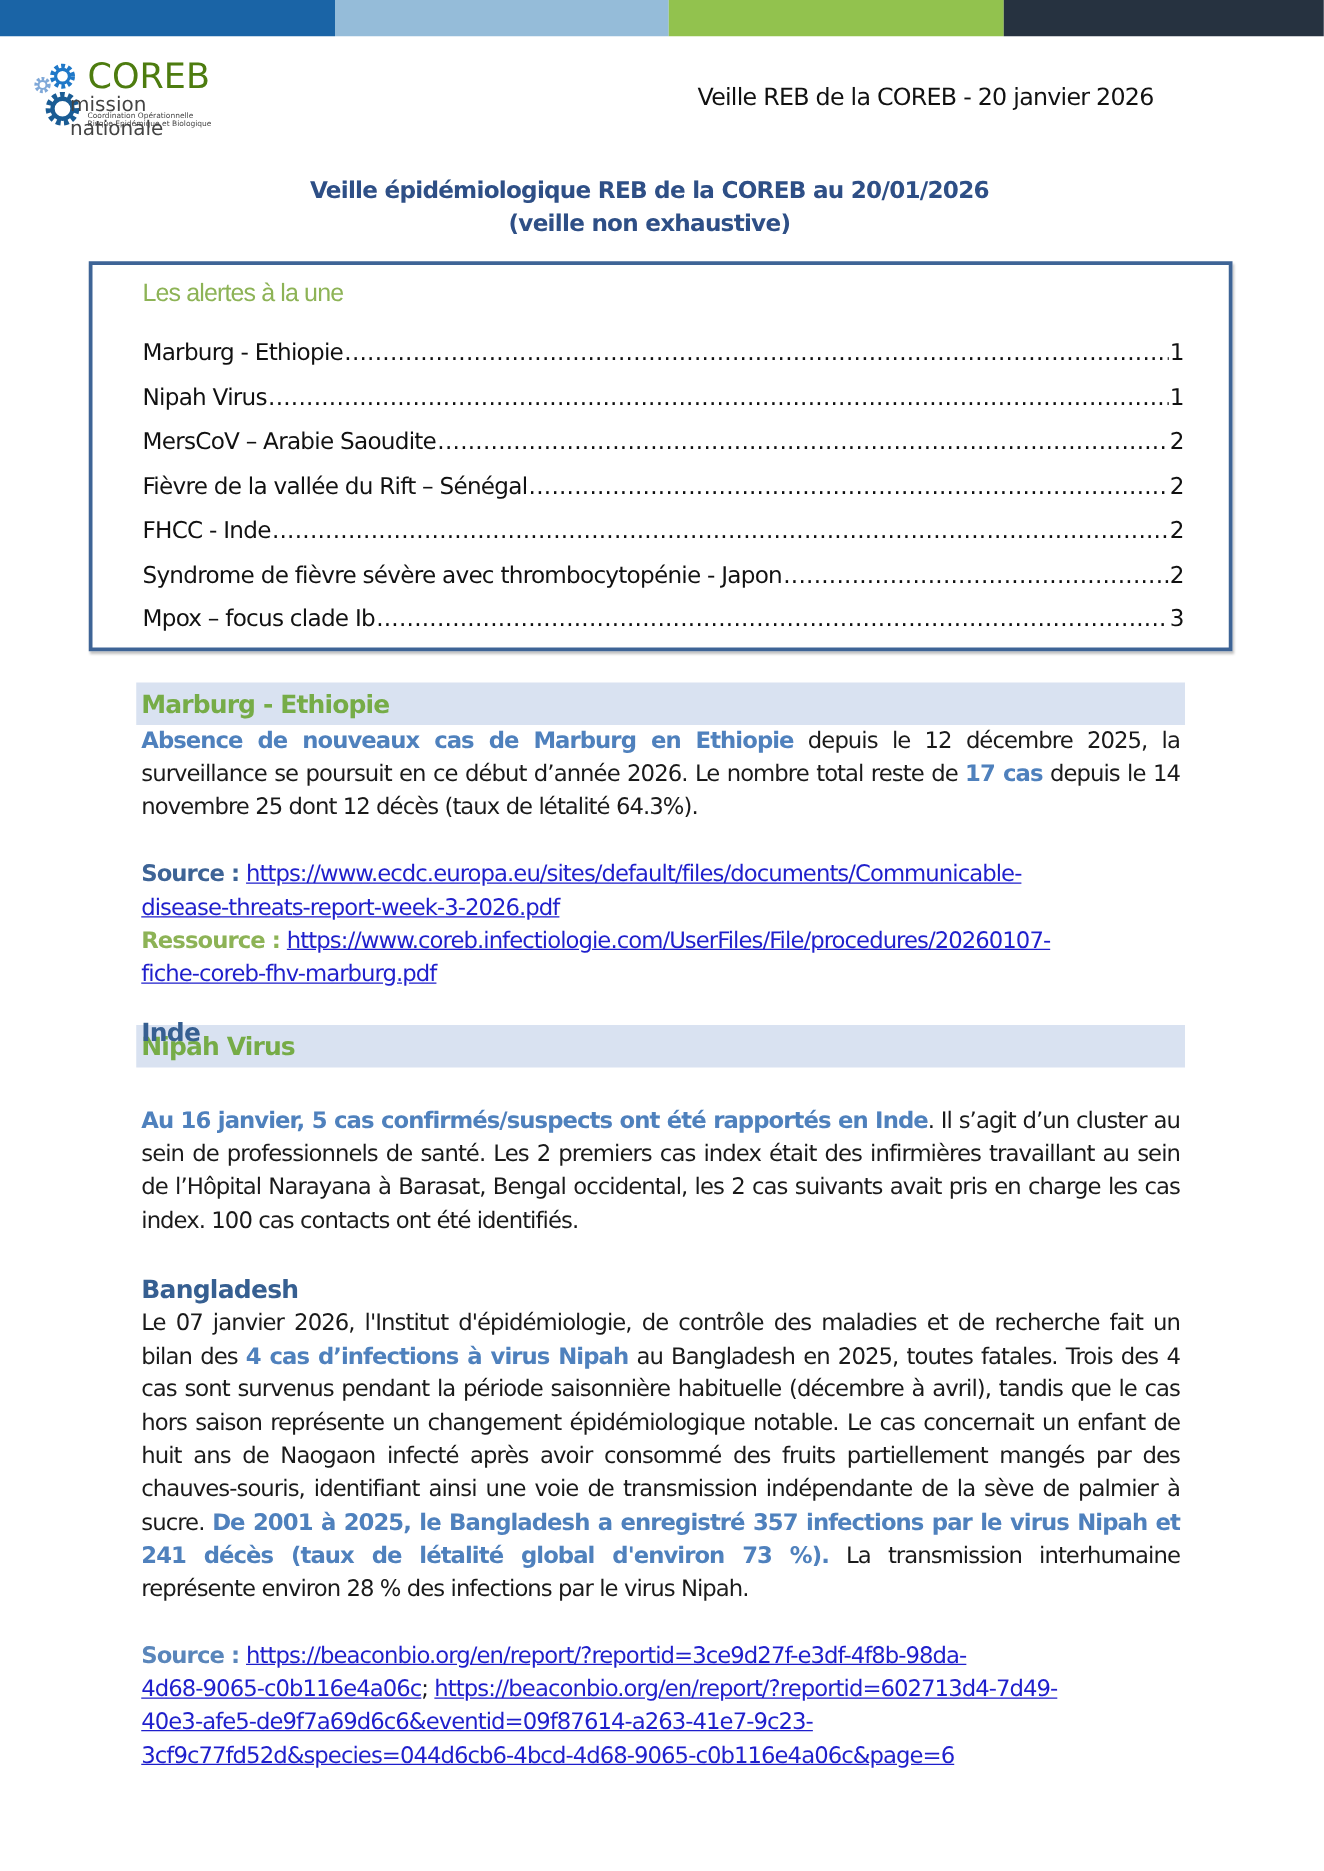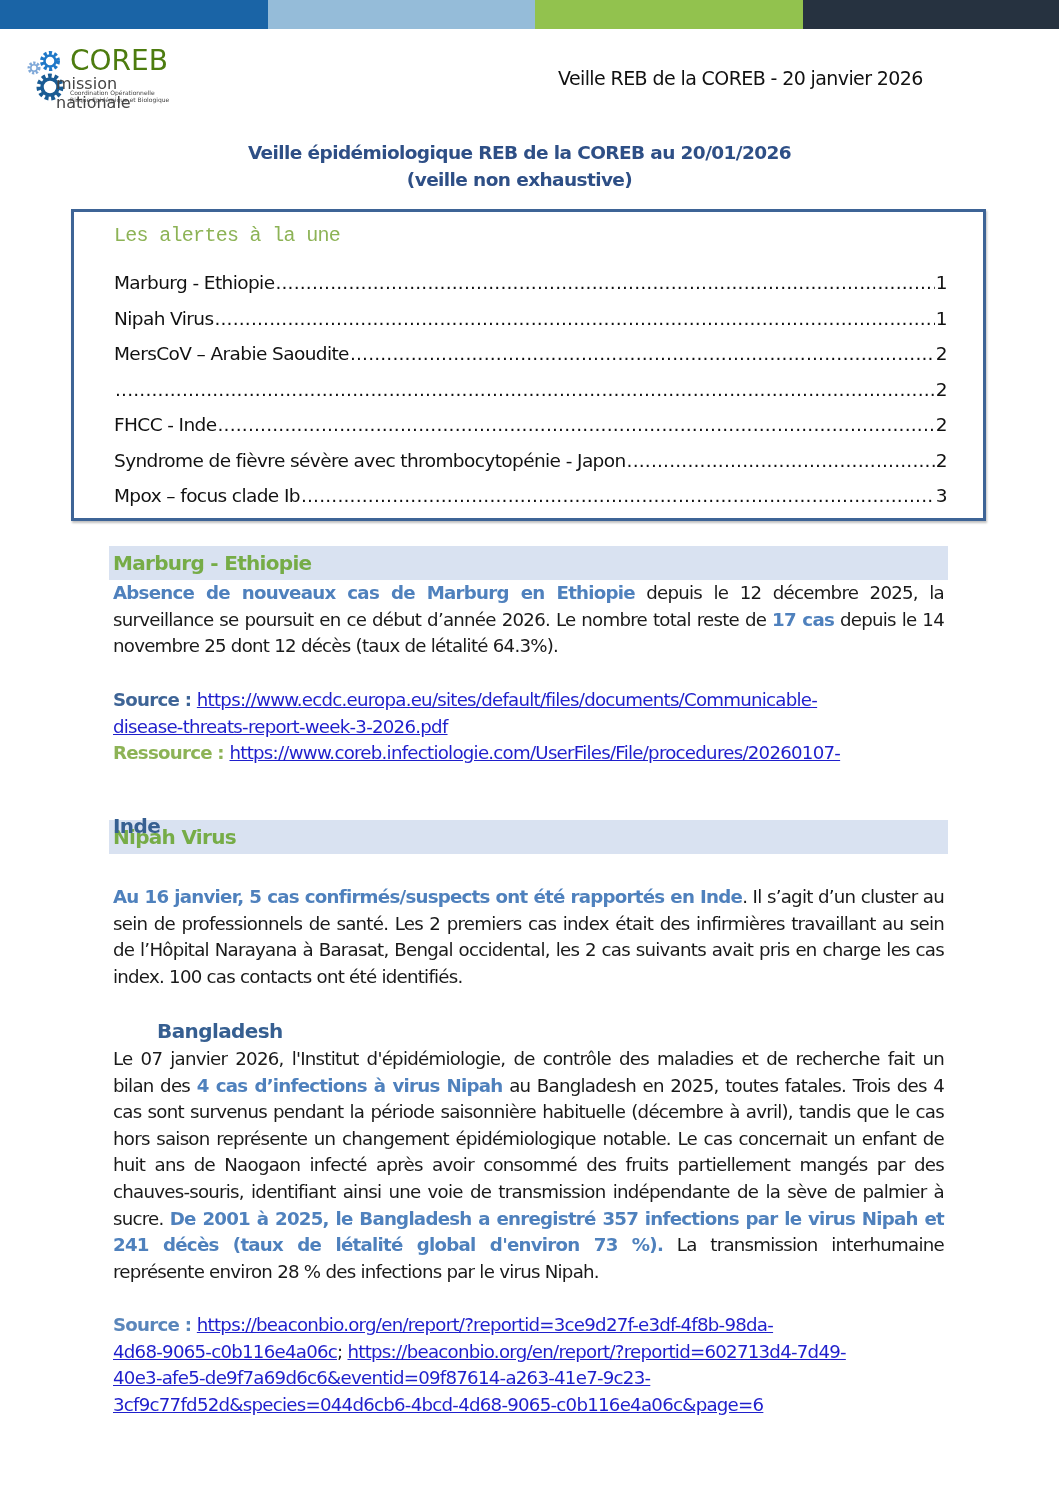--- a/index.html
+++ b/index.html
@@ -16,21 +16,21 @@
   .logo-sub { position: absolute; left: 30px; top: 26px; font-size: 16px; color: #444; font-family: "DejaVu Sans", sans-serif; }
   .logo-line1 { position: absolute; left: 44px; top: 41px; font-size: 6px; color: #444; font-family: "DejaVu Sans", sans-serif; white-space: nowrap; }
   .logo-line2 { position: absolute; left: 44px; top: 48px; font-size: 6px; color: #444; font-family: "DejaVu Sans", sans-serif; white-space: nowrap; }
   .header-right { position: absolute; left: 558px; top: 67px; font-size: 19px; color: #111; white-space: nowrap; font-family: "DejaVu Sans", sans-serif; letter-spacing: -0.6px; }
 
   .doc-title { position: absolute; left: 0; width: 1059px; text-align: center; color: #2e4f86; font-weight: bold; font-size: 18.5px; font-family: "DejaVu Sans", sans-serif; letter-spacing: -0.6px; }
   .doc-title.l1 { top: 142px; left: -10px; }
   .doc-title.l2 { top: 169px; left: -10px; }
 
   .toc-box { position: absolute; left: 71px; top: 209px; width: 909px; height: 306px; border: 3px solid #3e6496; box-shadow: 1px 2px 2px rgba(0,0,0,0.25); background: #fff; }
-  .toc-heading { position: absolute; left: 40px; top: 12px; font-size: 20px; color: #8db356; font-family: Liberation Mono, monospace; letter-spacing: -0.7px; }
+  .toc-heading { position: absolute; left: 40px; top: 12px; font-size: 20px; color: #8db356; font-family: Liberation Sans, sans-serif; letter-spacing: -0.7px; }
   .toc-list { position: absolute; left: 40px; top: 60px; width: 833px; }
   .toc-item { display: flex; align-items: baseline; height: 35.5px; font-size: 18.5px; color: #111; font-family: "DejaVu Sans", sans-serif; letter-spacing: -0.6px; cursor: pointer; }
   .toc-label { white-space: nowrap; }
   .toc-dots { flex: 1; overflow: hidden; white-space: nowrap; margin: 0 1px; color: #111; }
   .toc-dots::before { content: "........................................................................................................................................................................................................................................................"; letter-spacing: 0.2px; }
   .toc-page { white-space: nowrap; }
 
   .section-band { position: absolute; left: 109px; width: 839px; height: 34px; background: #d9e2f1; }
   .section-title { position: absolute; left: 4px; top: 5px; font-size: 20px; font-weight: bold; color: #76ac47; font-family: "DejaVu Sans", sans-serif; letter-spacing: -0.7px; }
 
@@ -88,20 +88,21 @@
       <span class="toc-label">Nipah Virus</span>
         <span class="toc-dots"></span>
         <span class="toc-page">1</span>
     </div>
     <div class="toc-item">
       <span class="toc-label">MersCoV – Arabie Saoudite</span>
         <span class="toc-dots"></span>
         <span class="toc-page">2</span>
     </div>
     <div class="toc-item">
+      <span class="toc-label">Fièvre de la vallée du Rift – Sénégal</span>
         <span class="toc-dots"></span>
         <span class="toc-page">2</span>
     </div>
     <div class="toc-item">
       <span class="toc-label">FHCC - Inde</span>
         <span class="toc-dots"></span>
         <span class="toc-page">2</span>
     </div>
     <div class="toc-item">
       <span class="toc-label">Syndrome de fièvre sévère avec thrombocytopénie - Japon </span>
@@ -118,29 +119,30 @@
 
 <div class="section-band" style="top:546px;">
   <div class="section-title">Marburg - Ethiopie</div>
 </div>
 <div class="para" style="top:580px;"><span class="hl">Absence de nouveaux cas de Marburg en Ethiopie</span><span> depuis le 12 décembre 2025, la surveillance se poursuit en ce début d’année 2026. Le nombre total reste de </span><span class="hl">17 cas</span><span> depuis le 14 novembre 25 dont 12 décès (taux de létalité 64.3%).</span></div>
 
 <div class="links" style="top:687px;">
   <span class="ln"><span class="src-label">Source : </span><a class="link">https://www.ecdc.europa.eu/sites/default/files/documents/Communicable-</a></span>
   <span class="ln"><a class="link">disease-threats-report-week-3-2026.pdf</a></span>
   <span class="ln"><span class="res-label">Ressource : </span><a class="link">https://www.coreb.infectiologie.com/UserFiles/File/procedures/20260107-</a></span>
+  <span class="ln"><a class="link">fiche-coreb-fhv-marburg.pdf</a></span>
 </div>
 
 <div class="section-band" style="top:820px;">
   <div class="section-title">Nipah Virus</div>
 </div>
 <div class="subhead" style="top:814px;">Inde</div>
 <div class="para" style="top:884px;"><span class="hl">Au 16 janvier, 5 cas confirmés/suspects ont été rapportés en Inde</span><span>. Il s’agit d’un cluster au sein de professionnels de santé. Les 2 premiers cas index était des infirmières travaillant au sein de l’Hôpital Narayana à Barasat, Bengal occidental, les 2 cas suivants avait pris en charge les cas index. 100 cas contacts ont été identifiés.</span></div>
 
-<div class="subhead" style="top:1019px;margin-left:44px;">Bangladesh</div>
+<div class="subhead" style="top:1019px;">Bangladesh</div>
 <div class="para" style="top:1046px;"><span>Le 07 janvier 2026, l'Institut d'épidémiologie, de contrôle des maladies et de recherche fait un bilan des </span><span class="hl">4 cas d’infections à virus Nipah</span><span> au Bangladesh en 2025, toutes fatales. Trois des 4 cas sont survenus pendant la période saisonnière habituelle (décembre à avril), tandis que le cas hors saison représente un changement épidémiologique notable. Le cas concernait un enfant de huit ans de Naogaon infecté après avoir consommé des fruits partiellement mangés par des chauves-souris, identifiant ainsi une voie de transmission indépendante de la sève de palmier à sucre. </span><span class="hl">De 2001 à 2025, le Bangladesh a enregistré 357 infections par le virus Nipah et 241 décès (taux de létalité global d'environ 73 %).</span><span> La transmission interhumaine représente environ 28 % des infections par le virus Nipah.</span></div>
 
 <div class="links" style="top:1312px;">
   <span class="ln"><span class="src-label2">Source : </span><a class="link">https://beaconbio.org/en/report/?reportid=3ce9d27f-e3df-4f8b-98da-</a></span>
   <span class="ln"><a class="link">4d68-9065-c0b116e4a06c</a><span>; </span><a class="link">https://beaconbio.org/en/report/?reportid=602713d4-7d49-</a></span>
   <span class="ln"><a class="link">40e3-afe5-de9f7a69d6c6&amp;eventid=09f87614-a263-41e7-9c23-</a></span>
   <span class="ln"><a class="link">3cf9c77fd52d&amp;species=044d6cb6-4bcd-4d68-9065-c0b116e4a06c&amp;page=6</a></span>
 </div>
 
 </body></html>

